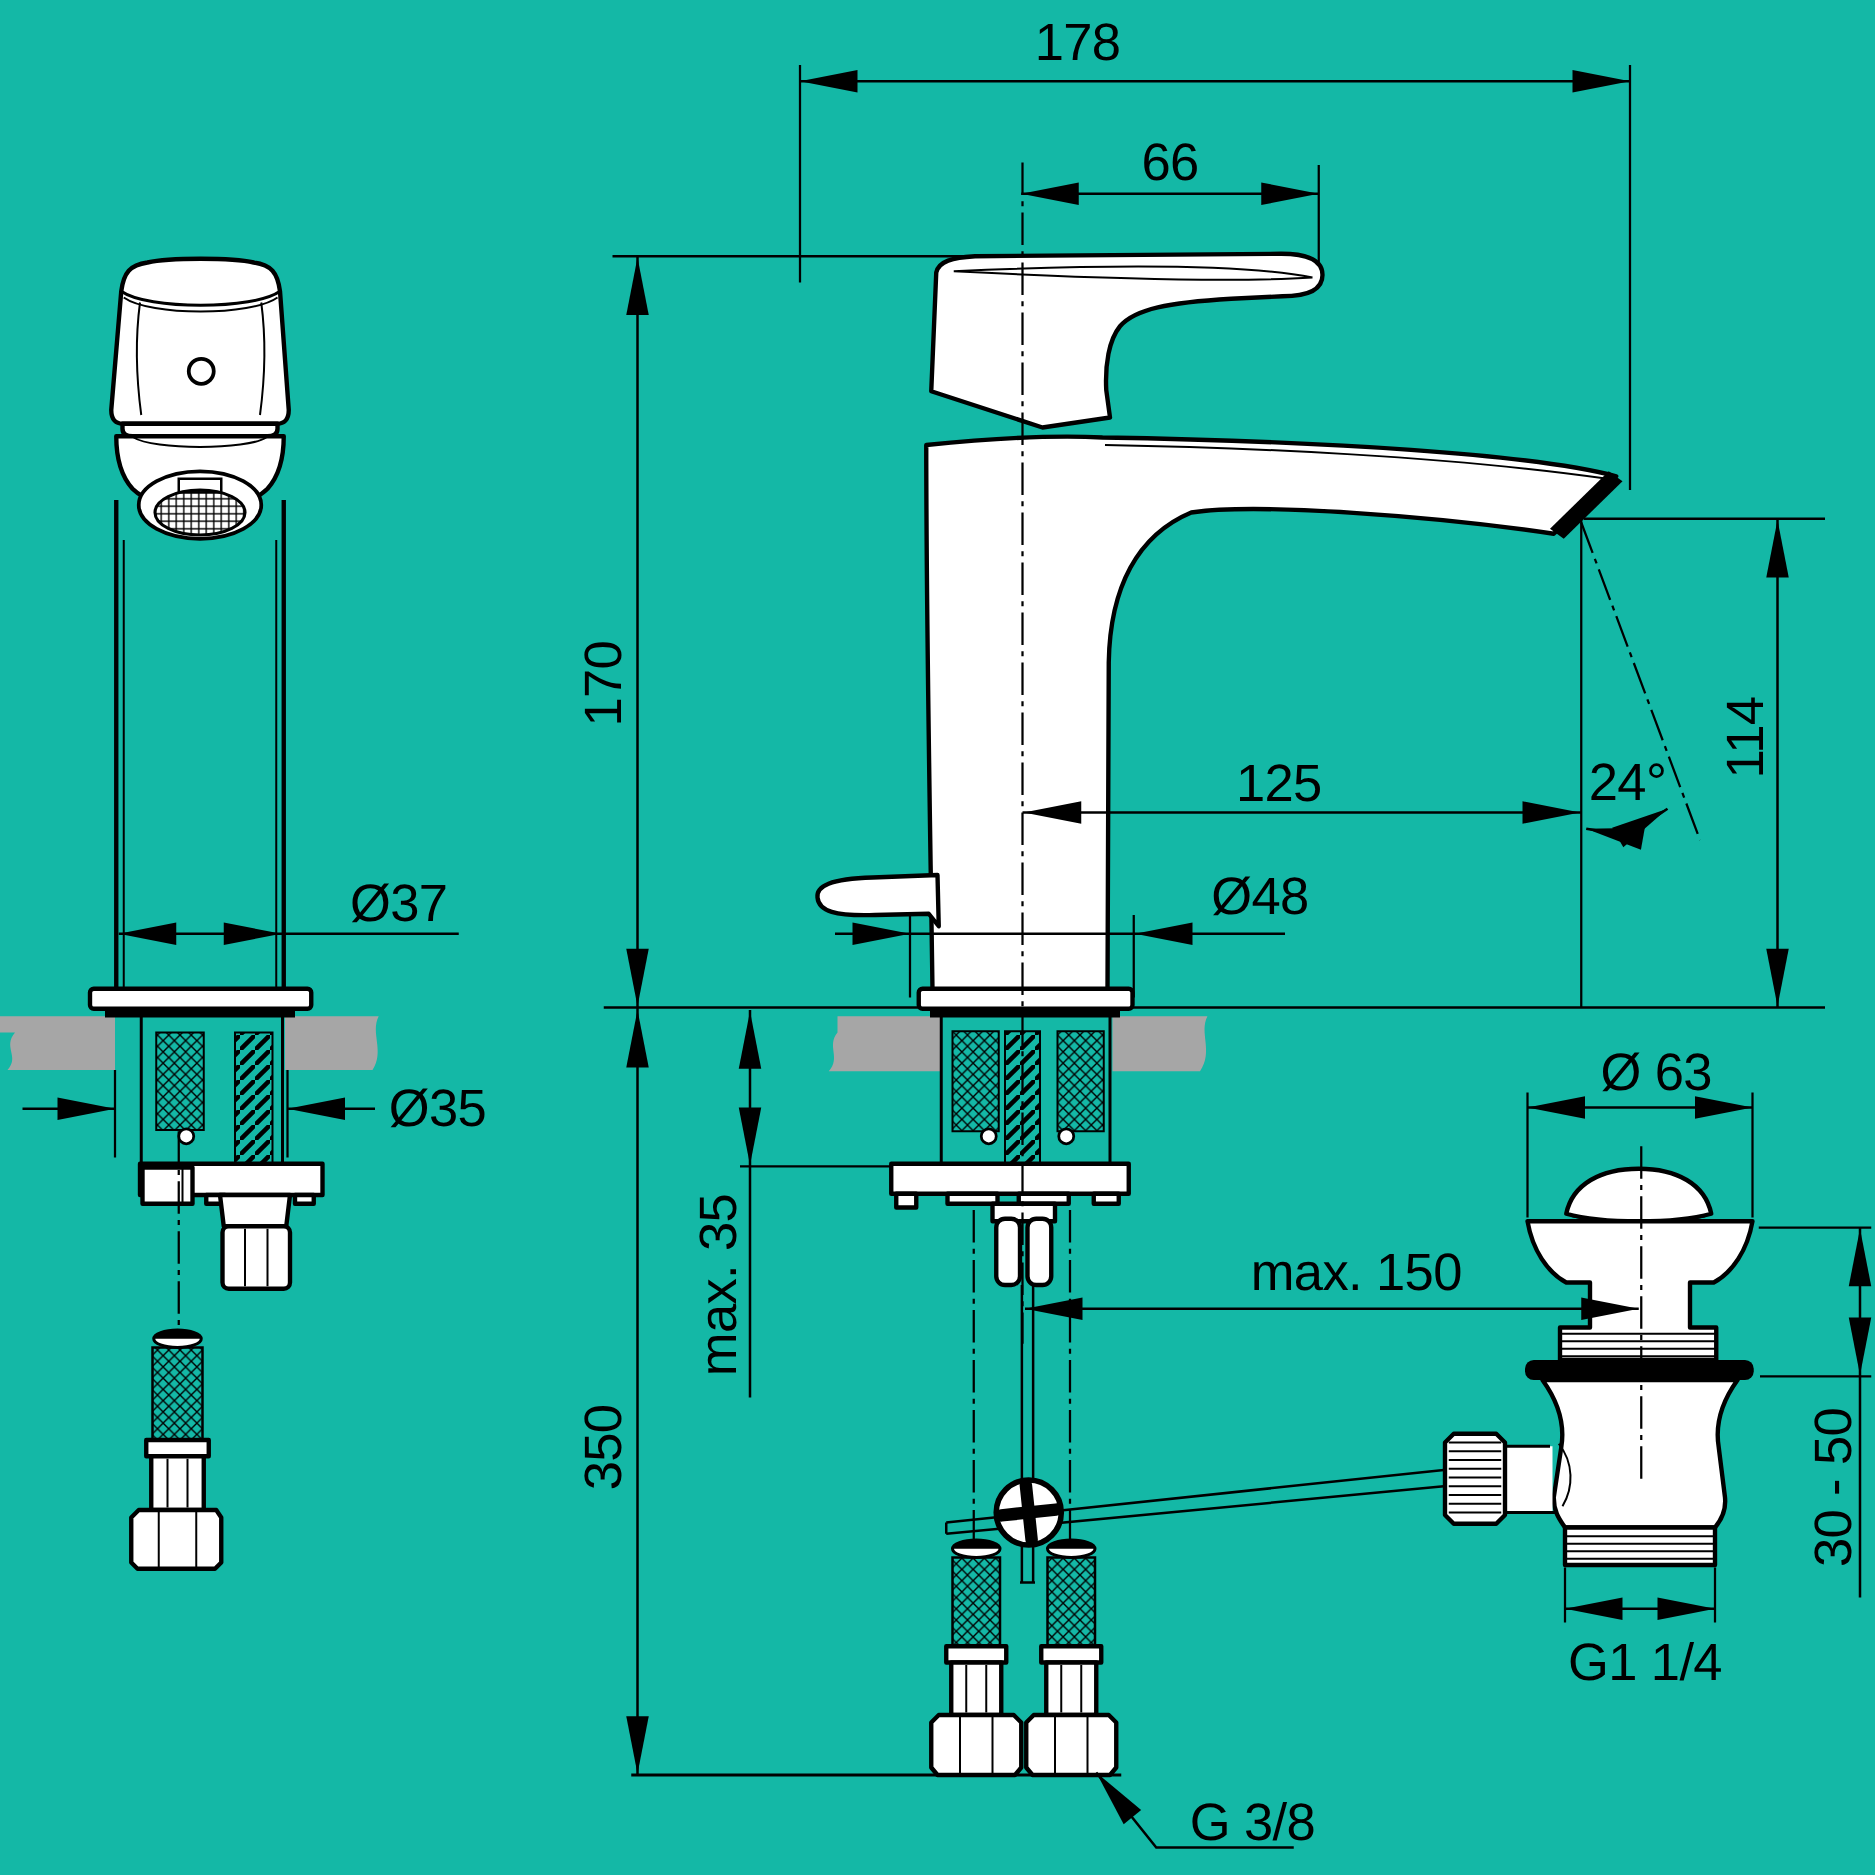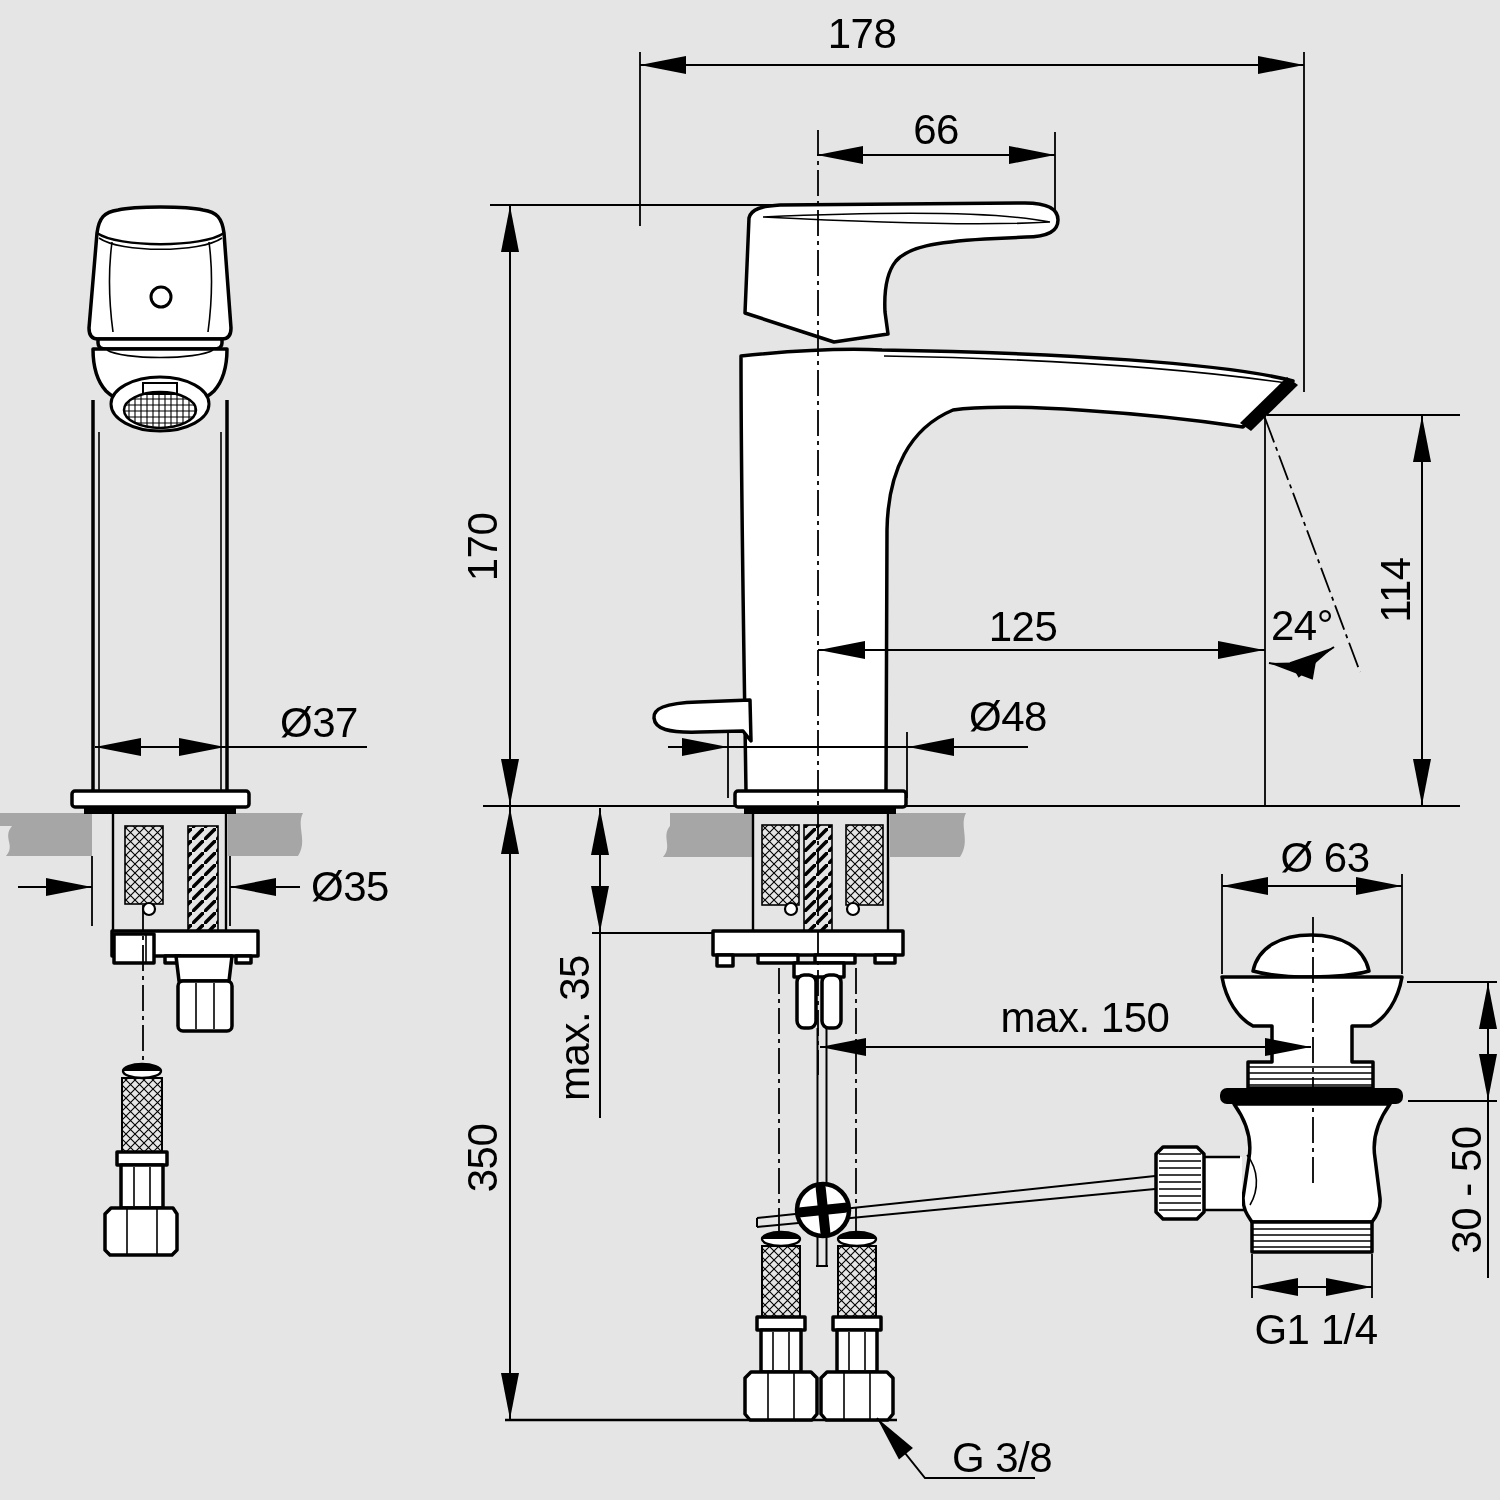--- a/index.html
+++ b/index.html
@@ -1,16 +1,16 @@
 <!DOCTYPE html>
 <html><head>
 <meta charset="utf-8">
 <style>
   html,body{margin:0;padding:0;background:#fff;}
-  #canvas{width:1500px;height:1500px;position:relative;background:#e5e5e5;
+  #canvas{width:1500px;height:1500px;position:relative;background:#14b8a6;
           font-family:"Liberation Sans", sans-serif;}
   svg{position:absolute;left:0;top:0;}
   .outline{fill:#fff;stroke:#000;stroke-width:3.5;stroke-linejoin:round;}
   .thin{fill:none;stroke:#000;stroke-width:1.6;}
   .med{fill:none;stroke:#000;stroke-width:2.4;}
   .dim{fill:none;stroke:#000;stroke-width:2;}
   .ext{fill:none;stroke:#000;stroke-width:1.8;}
   .cl{fill:none;stroke:#000;stroke-width:1.8;stroke-dasharray:26 5 4 5;}
   .ah{fill:#000;stroke:none;}
   .lbl{font-family:"Liberation Sans", sans-serif;font-size:42px;letter-spacing:-0.5px;

